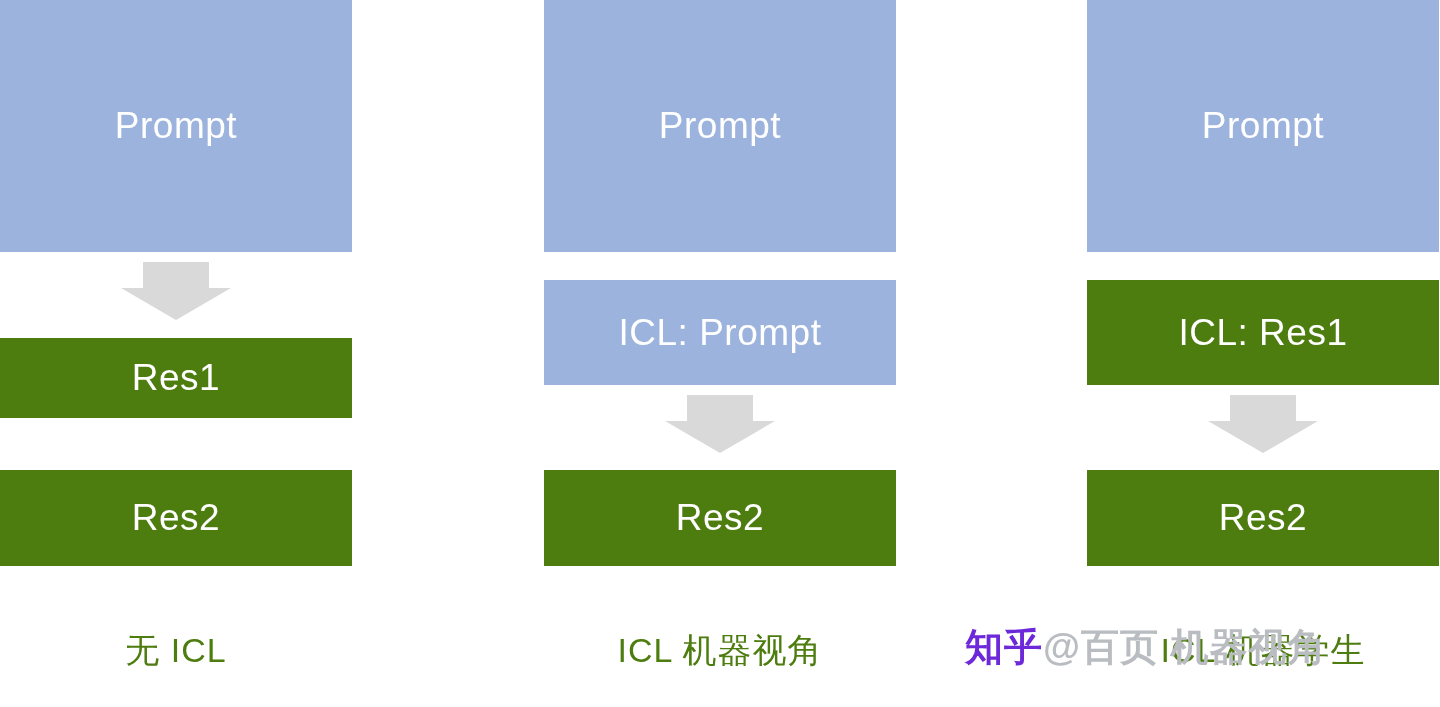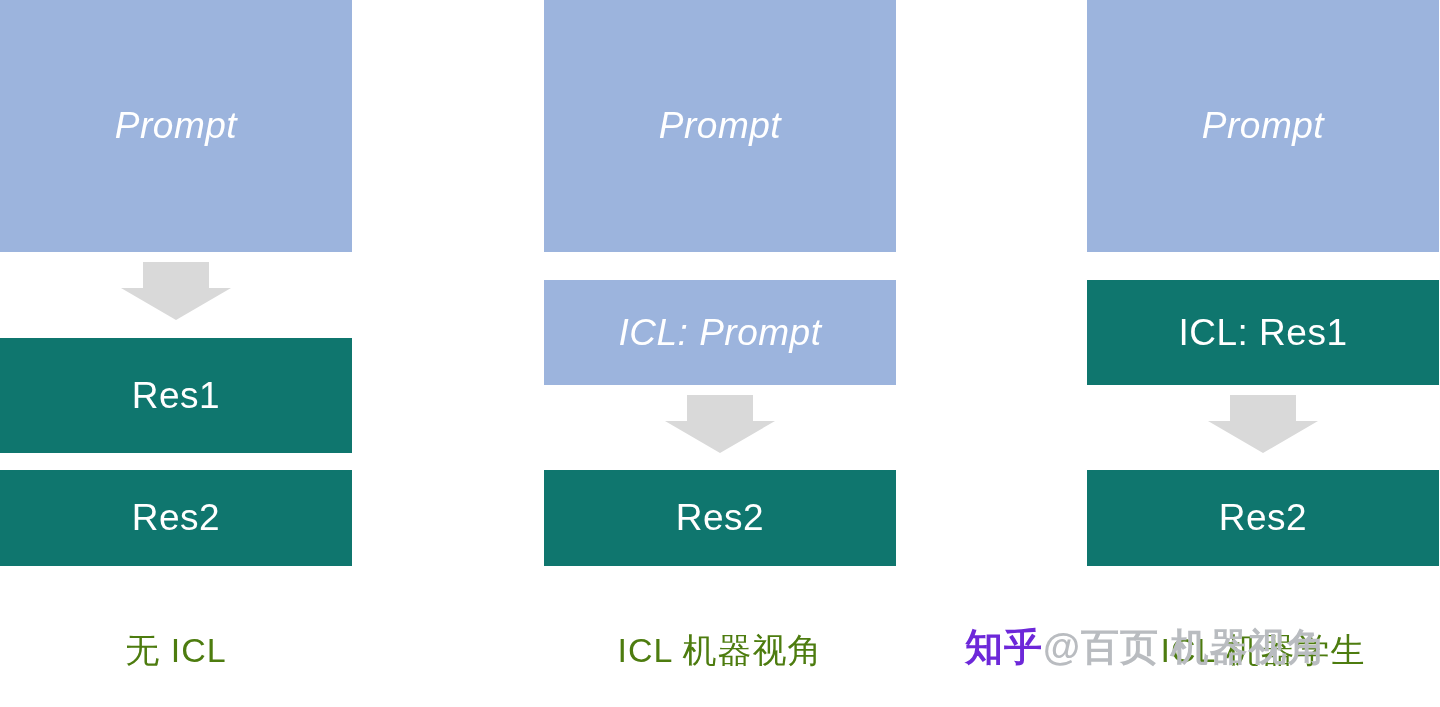--- a/index.html
+++ b/index.html
@@ -34,43 +34,43 @@
     width: 100%;
     box-sizing: border-box;
     display: flex;
     align-items: center;
     justify-content: center;
     color: #ffffff;
     font-size: 37px;
     font-weight: 400;
     letter-spacing: 0.5px;
   }
-  .box.blue { background: #9cb4dd; font-style: italic; }
-  .box.orange { background: #0f766e; }
+  .box.blue { background: #9cb4dd; }
+  .box.orange { background: #4d7c0f; }
 
   .arrow {
     position: absolute;
     width: 110px;
     height: 58px;
   }
   .arrow svg { display: block; }
 
   .caption {
     position: absolute;
     width: 100%;
     text-align: center;
     font-size: 34px;
     color: #4d7c0f;
     letter-spacing: 1px;
   }
 
   
   .c1-prompt { top: 0px;   height: 252px; }
   .c1-arrow  { top: 262px; left: 121px; }
-  .c1-res1   { top: 338px; height: 115px; }
+  .c1-res1   { top: 338px; height: 80px; }
   .c1-res2   { top: 470px; height: 96px; }
   .c1-cap    { top: 628px; }
 
   
   .c2-prompt { top: 0px;   height: 252px; }
   .c2-icl    { top: 280px; height: 105px; }
   .c2-arrow  { top: 395px; left: 121px; }
   .c2-res2   { top: 470px; height: 96px; }
   .c2-cap    { top: 628px; }
 

